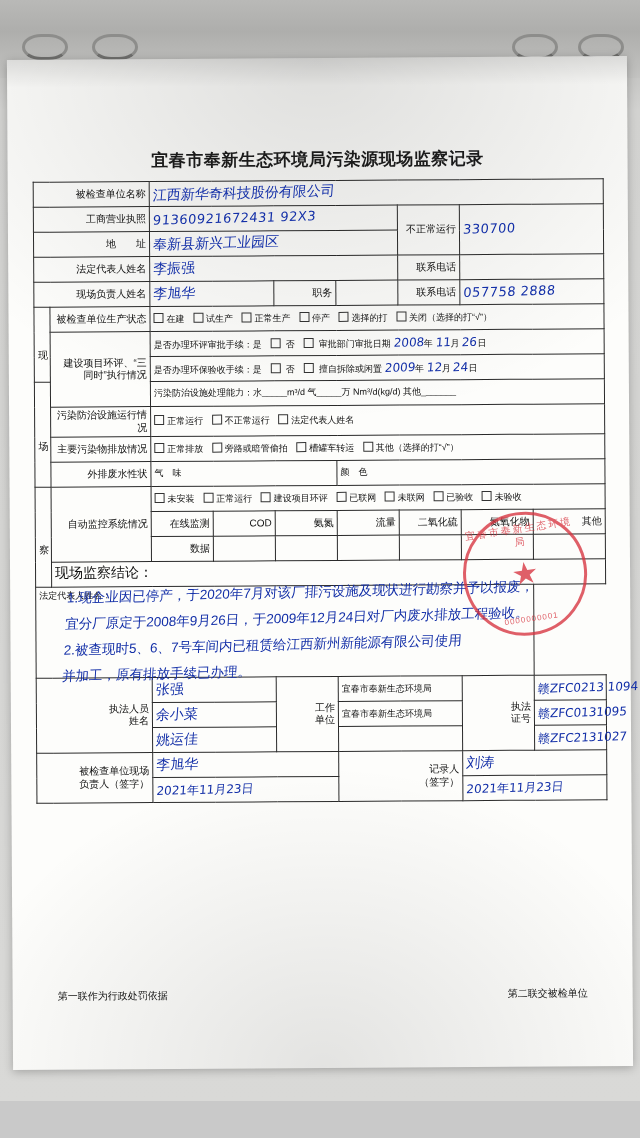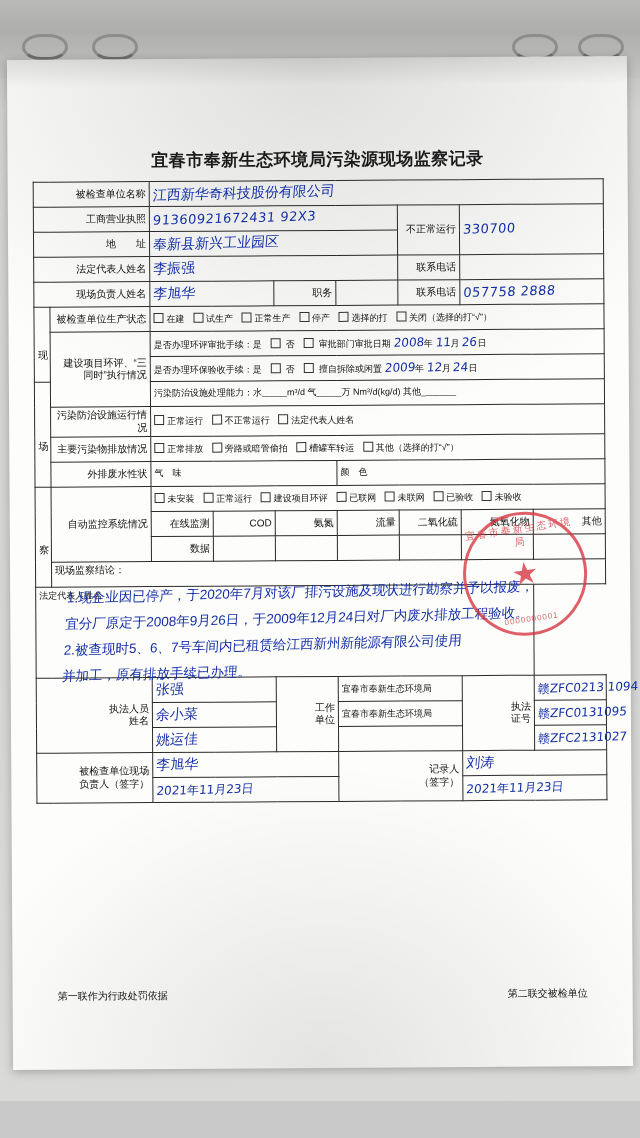--- a/index.html
+++ b/index.html
@@ -78,21 +78,21 @@
     transform:rotate(-1.2deg) skewX(-6deg);
     display:inline-block;
     white-space:nowrap;
   }
   .hand.sm{font-size:12px;}
   .hand.num{font-size:13px;letter-spacing:.5px;}
   .concl{
     position:relative;
     height:205px;vertical-align:top !important;
   }
-  .concl-title{font-size:10px;}
+  .concl-title{font-size:14px;}
   .concl-text{
     position:absolute;left:12px;top:18px;width:530px;
     color:#1430a8;font-size:13.5px;line-height:26px;
     transform:rotate(-1.1deg) skewX(-5deg);
   }
   .stamp{
     position:absolute;right:18px;bottom:-52px;width:118px;height:118px;
     border:3px solid #d7343f;border-radius:50%;
     opacity:.78;transform:rotate(-8deg);
     color:#d7343f;

